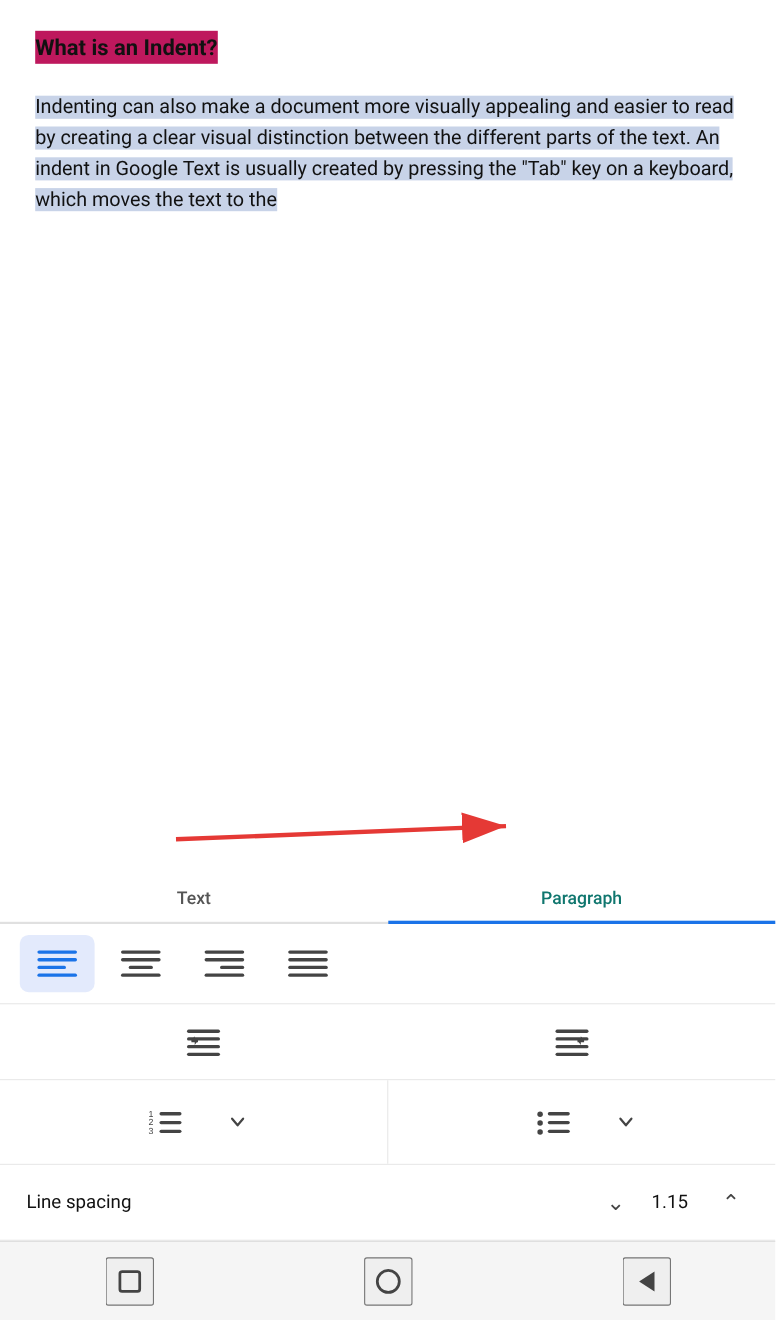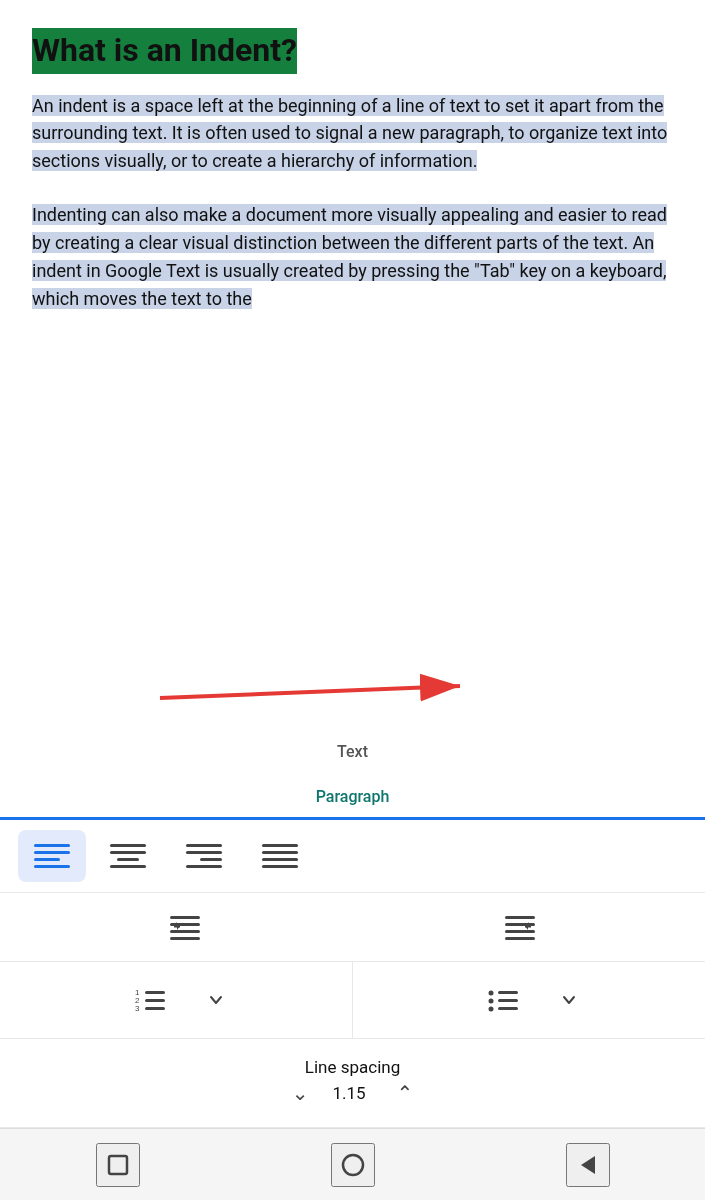--- a/index.html
+++ b/index.html
@@ -18,27 +18,27 @@
     
     .doc-area {
       flex: 1;
       background: #fff;
       padding: 28px 32px 0 32px;
       overflow: hidden;
       position: relative;
     }
 
     .doc-title {
-      font-size: 32px;
+      font-size: 20px;
       font-weight: 700;
       color: #111;
       line-height: 1.3;
       margin-bottom: 18px;
       display: inline-block;
-      background: #15803d;
+      background: #be185d;
       padding: 2px 0;
     }
 
     .doc-para {
       font-size: 18px;
       color: #111;
       line-height: 1.55;
       margin-bottom: 18px;
     }
 
@@ -52,21 +52,21 @@
       bottom: 0;
       left: 0;
       width: 100%;
       height: 60px;
       pointer-events: none;
     }
 
     
     .tab-bar {
       display: flex;
-      flex-direction: column;
+      flex-direction: row;
       border-bottom: 2px solid #e0e0e0;
       background: #fff;
       position: relative;
     }
 
     .tab {
       flex: 1;
       text-align: center;
       padding: 14px 0 12px 0;
       font-size: 16px;
@@ -209,21 +209,21 @@
       cursor: pointer;
       background: transparent;
       border: none;
       font-size: 22px;
       color: #444;
     }
 
     
     .spacing-row {
       display: flex;
-      flex-direction: column;
+      flex-direction: row;
       align-items: center;
       padding: 18px 24px;
       border-bottom: 1px solid #e8e8e8;
     }
 
     .spacing-label {
       font-size: 17px;
       color: #111;
       flex: 1;
     }
@@ -267,23 +267,20 @@
       align-items: center;
       justify-content: center;
       cursor: pointer;
     }
   </style>
 </head>
 <body>
 
 <div class="doc-area">
   <div class="doc-title">What is an Indent?</div>
-  <div class="doc-para">
-    <span class="hl">An indent is a space left at the beginning of a line of text to set it apart from the surrounding text. It is often used to signal a new paragraph, to organize text into sections visually, or to create a hierarchy of information.</span>
-  </div>
   <div style="height:8px;"></div>
   <div class="doc-para">
     <span class="hl">Indenting can also make a document more visually appealing and easier to read by creating a clear visual distinction between the different parts of the text. An indent in Google Text is usually created by pressing the "Tab" key on a keyboard, which moves the text to the</span>
   </div>
 
   
   <svg class="arrow-overlay" viewBox="0 0 705 60" xmlns="http://www.w3.org/2000/svg" preserveAspectRatio="none">
     <defs>
       <marker id="arrowhead" markerWidth="10" markerHeight="7" refX="10" refY="3.5" orient="auto">
         <polygon points="0 0, 10 3.5, 0 7" fill="#e53935"></polygon>

